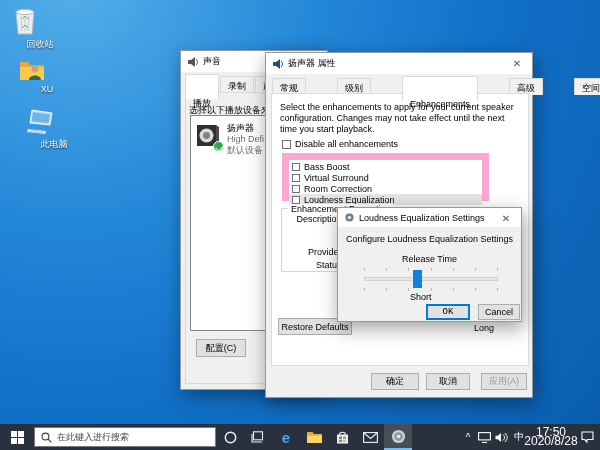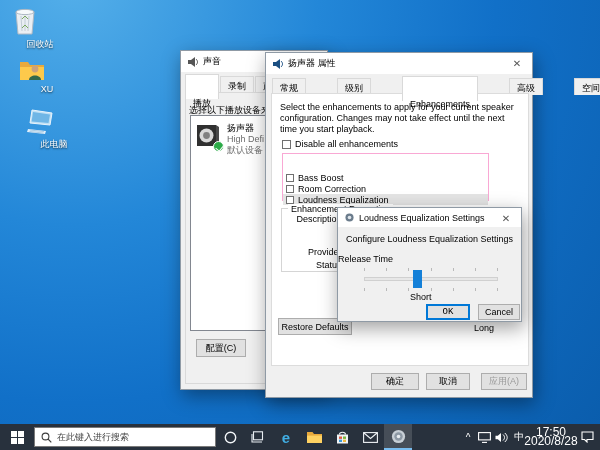--- a/index.html
+++ b/index.html
@@ -53,38 +53,38 @@
                   border:solid #fff; border-width:0 1.5px 1.5px 0; transform:rotate(40deg); }
   #sound-config { left:15px; top:288px; width:50px; height:18px; z-index:2; }
 
   
   #prop-win { left:265px; top:52px; width:268px; height:346px; z-index:20; }
   #prop-tabs { left:6px; top:25px;gap:31px; }
   #prop-page { left:5px; top:40px; width:258px; height:273px; }
   #prop-instr { position:absolute; left:8px; top:8px; width:238px; line-height:11px; }
   #prop-disable { position:absolute; left:10px; top:45px; display:flex; align-items:center; }
   #enh-list { position:absolute; left:10px; top:59px; width:207px; height:48px; background:#fff;
-              border:1px solid #f9a8d4; padding-top:18px; }
+              border:7px solid #f9a8d4; padding-top:1px; }
   .enh-item { display:flex; align-items:center; height:11px; padding-left:3px; }
   .enh-item .cb { width:8px; height:8px; }
   .enh-item.selected { background:#e4e4e4; }
   #enh-group { position:absolute; left:9px; top:114px; width:217px; height:64px;
                border:1px solid #d5d5d5; }
   #enh-group .legend { position:absolute; left:6px; top:-5px; background:#fff; padding:0 3px; }
   .glabel { position:absolute; left:0; width:62px; text-align:right; }
   #prop-restore { left:6px; top:224px; width:74px; height:17px; z-index:3; }
   #prop-ok { left:105px; top:320px; width:48px; height:17px; }
   #prop-cancel { left:160px; top:320px; width:44px; height:17px; }
   #prop-apply { left:215px; top:320px; width:46px; height:17px; }
 
   
   #loud-win { left:337px; top:207px; width:185px; height:115px; z-index:30; }
   #loud-win .titlebar { height:19px; }
   #loud-instr { position:absolute; left:8px; top:26px; }
-  #loud-label { position:absolute; left:0; right:0; top:46px; }
+  #loud-label { position:absolute; left:0; right:0; top:46px; text-align:center; }
   #slider { position:absolute; left:26px; top:58px; width:134px; height:30px; }
   .tickrow { position:absolute; left:0; width:134px; height:3px;
              background:repeating-linear-gradient(to right, #b9b9b9 0 1px, transparent 1px 22.17px); }
   #ticks-top { top:2px; }
   #ticks-bot { top:22px; }
   #track { position:absolute; left:0; top:11px; width:134px; height:4px; background:#e7e7e7;
            border:1px solid #d0d0d0; }
   #thumb { position:absolute; left:49px; top:4px; width:9px; height:18px; background:#1480d8; }
   #loud-short { position:absolute; left:72px; top:84px; }
   #loud-long  { position:absolute; left:136px; top:84px;margin-top:31px; }
@@ -219,20 +219,24 @@
         <span class="cb"></span>
         <span>Disable all enhancements</span>
       </div>
       <div id="enh-list">
         <div class="enh-item">
           <span class="cb"></span>
           <span>Bass Boost</span>
         </div>
         <div class="enh-item">
           <span class="cb"></span>
+          <span>Virtual Surround</span>
+        </div>
+        <div class="enh-item">
+          <span class="cb"></span>
           <span>Room Correction</span>
         </div>
         <div class="enh-item selected">
           <span class="cb"></span>
           <span>Loudness Equalization</span>
         </div>
       </div>
       <div id="enh-group">
         <span class="legend">Enhancement Properties</span>
         <span class="glabel" style="top:5px;">Description:</span>

